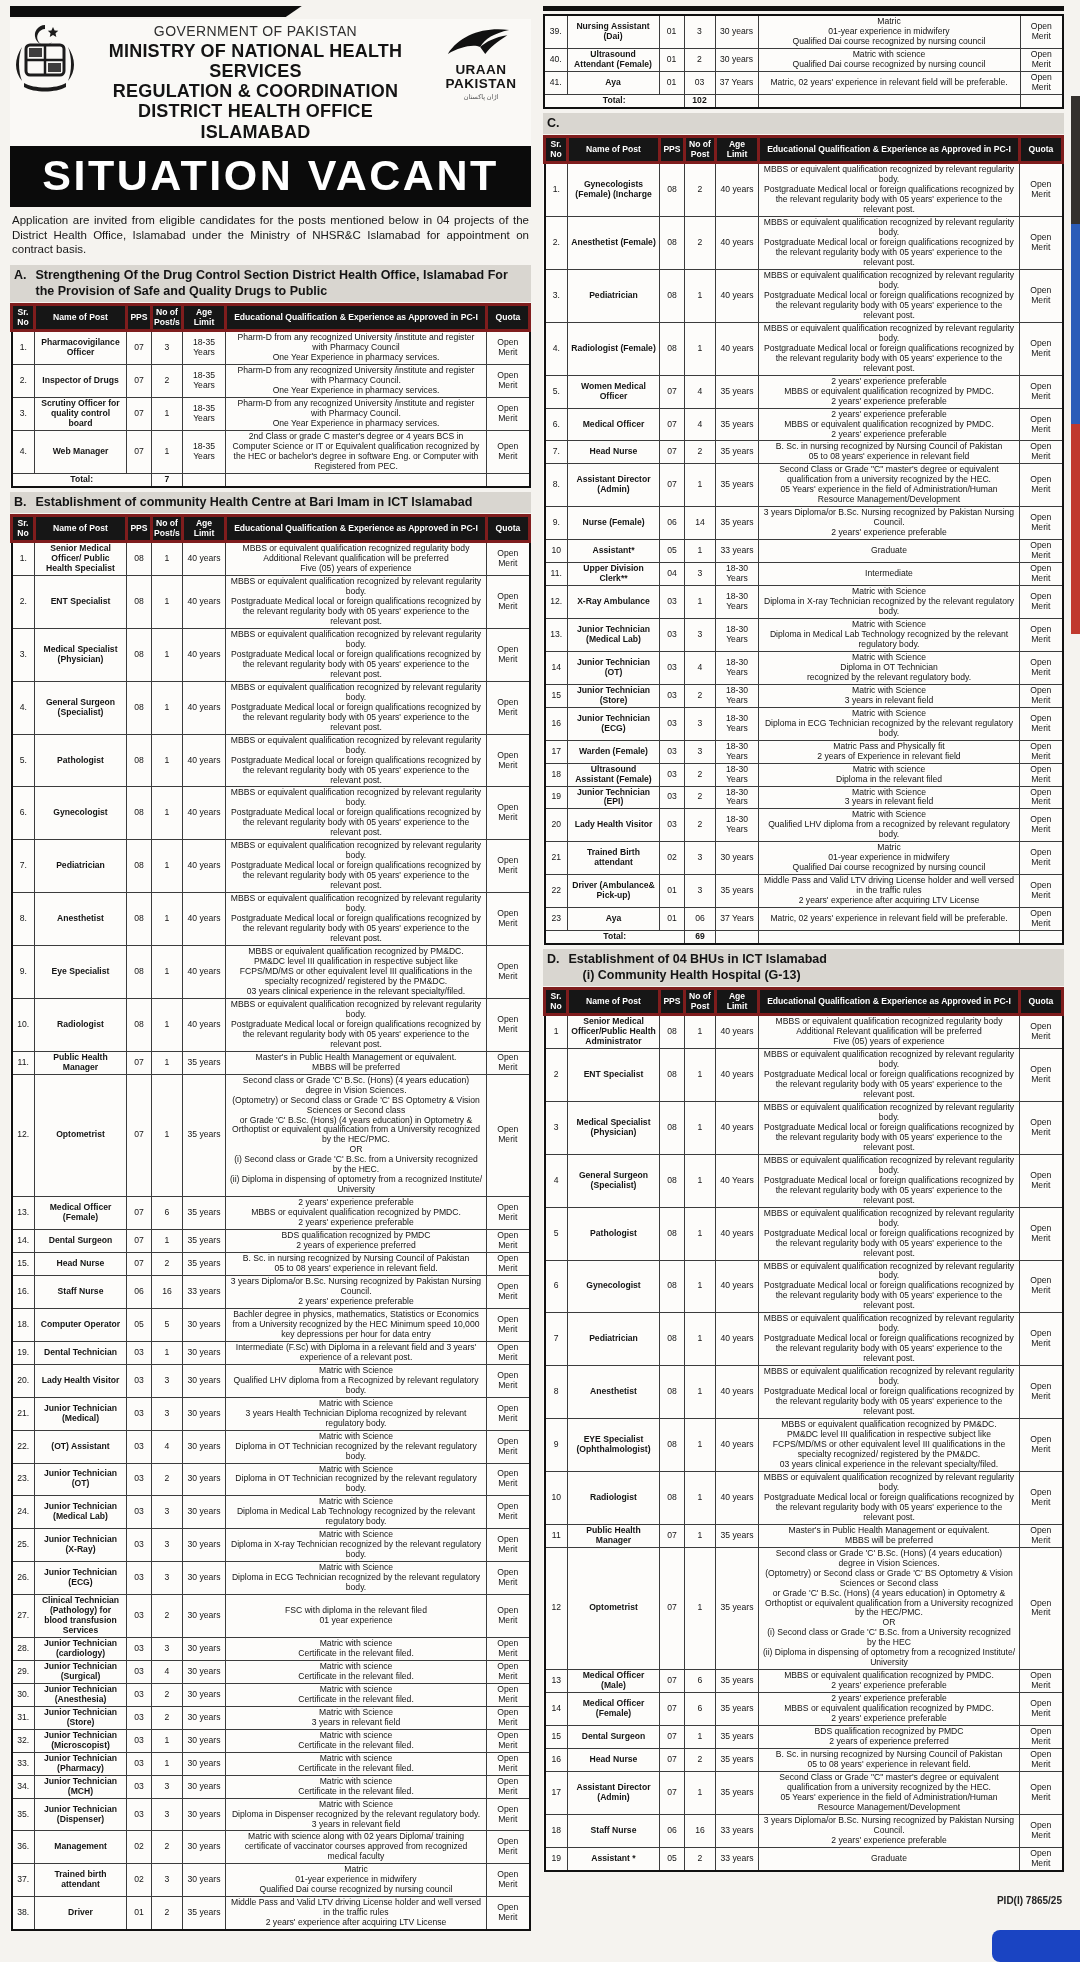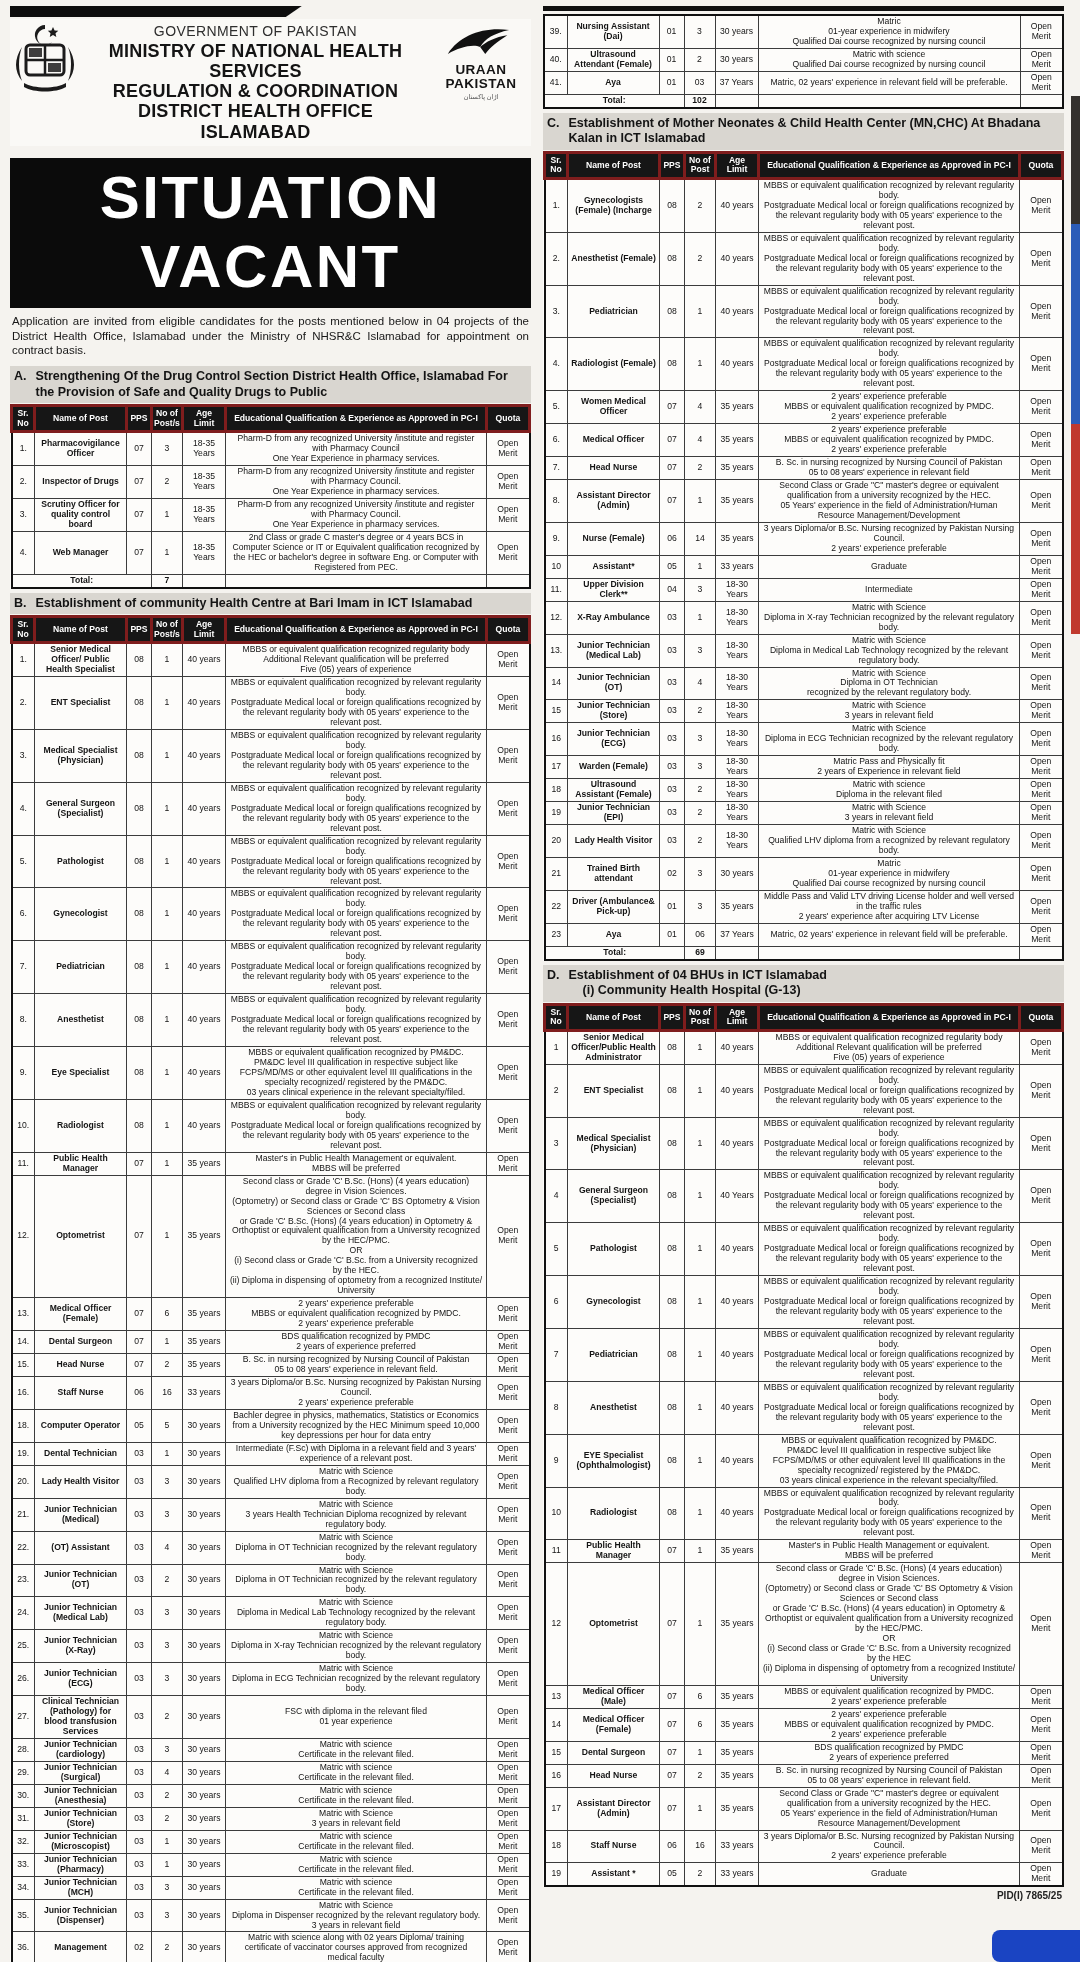--- a/index.html
+++ b/index.html
@@ -17,22 +17,22 @@
   .masthead { display:flex; align-items:flex-start; gap:6px; padding:2px 2px 4px 2px; background:#faf9f6; }
   .emblem { width:66px; flex:0 0 66px; }
   .mast-center { flex:1; text-align:center; padding-top:2px; }
   .gov-line { font-size:14px; letter-spacing:.4px; color:#2e2e2e; margin-bottom:2px; }
   .ministry-line { font-size:18px; font-weight:bold; line-height:1.12; letter-spacing:.2px; }
   .uraan { width:96px; flex:0 0 96px; text-align:center; padding-top:4px; }
   .uraan-name { font-weight:bold; font-size:13.5px; line-height:1.05; letter-spacing:.5px; }
   .uraan-tagline { font-size:6.5px; color:#555; margin-top:2px; }
 
   .banner { background:#0b0b0b; color:#fff; text-align:center;
-    font-size:60px; font-weight:bold; letter-spacing:2.5px; padding:5px 0 7px 0;
-    transform-origin:center; margin-bottom:5px;margin-top:12px; }
+    font-size:43px; font-weight:bold; letter-spacing:2.5px; padding:5px 0 7px 0;
+    transform-origin:center; margin-bottom:5px; }
 
   .intro { font-size:11.5px; line-height:1.28; text-align:justify; padding:1px 2px 4px 2px; color:#181818; }
 
   
   .sec-heading { background:#d9d6d0; font-weight:bold; font-size:12.5px; line-height:1.25;
     padding:3px 6px 3px 4px; display:flex; gap:9px; margin:4px 0 0 0; }
   .sec-heading .sub { font-weight:bold; }
   .sec-title-wrap { flex:1; }
   .sec-subtitle { padding-left:14px; }
 
@@ -44,21 +44,21 @@
   table.jobs { border:2px solid #111; }
   td.c-name { text-align:left; font-weight:bold; font-size:9px; }
   td.c-qual { text-align:left; white-space:pre-line; }
   td.c-total-label { font-weight:bold; font-size:9.5px; }
   td.c-total-val { font-weight:bold; font-size:9.5px; }
   col.w-sr { width:23px; } col.w-name { width:92px; } col.w-pps { width:25px; }
   col.w-no { width:31px; } col.w-age { width:43px; } col.w-quota { width:43px; }
 
   .rc-topbar { height:5px; background:#101010; margin-bottom:3px; }
 
-  .footer-row { display:flex; justify-content:flex-end; align-items:flex-end; gap:10px; padding:3px 2px 0 0; }
+  .footer-row { display:flex; justify-content:flex-end; align-items:flex-end; gap:10px; padding:3px 2px 0 0;margin-top:20px; }
   .pid { font-size:10px; font-weight:bold; color:#222; }
 
   
   .edge { position:absolute; right:0; width:9px; }
   .footer-banner { position:absolute; right:0; bottom:0; width:88px; height:32px;
     border-radius:8px 0 0 8px; }
 </style>
 </head>
 <body>
 
@@ -643,23 +643,20 @@
                 <td colspan="3" class="c-total-label">Total:</td>
                 <td class="c-total-val">102</td>
                 <td></td>
                 <td></td>
                 <td></td>
               </tr>
             </tbody>
           </table>
           <div class="sec-heading">
             <span class="sub">C.</span>
-            <div class="sec-title-wrap">
-              <div>Establishment of Mother Neonates &amp; Child Health Center (MN,CHC) At Bhadana Kalan in ICT Islamabad</div>
-            </div>
           </div>
           <table class="jobs">
             <colgroup>
               <col class="w-sr">
               <col class="w-name">
               <col class="w-pps">
               <col class="w-no">
               <col class="w-age">
               <col class="w-qual">
               <col class="w-quota">

